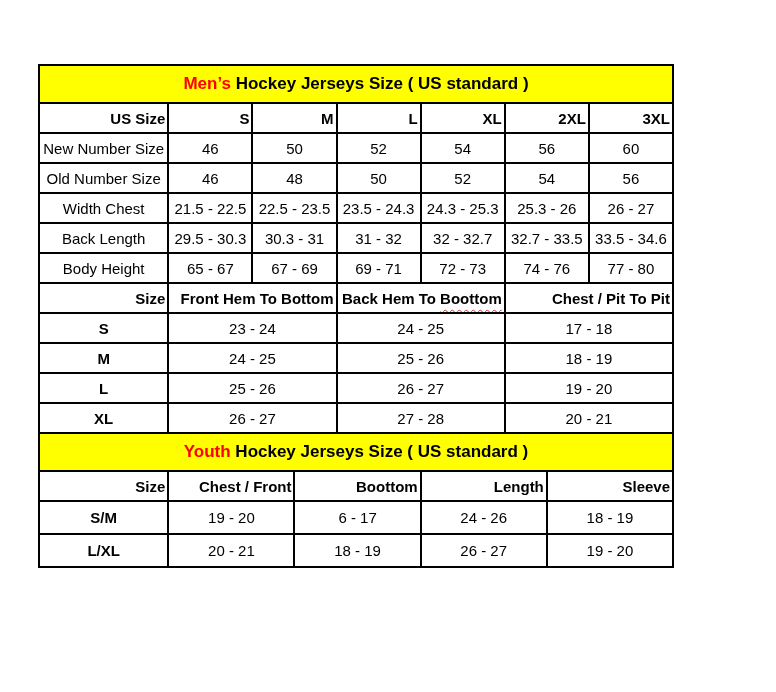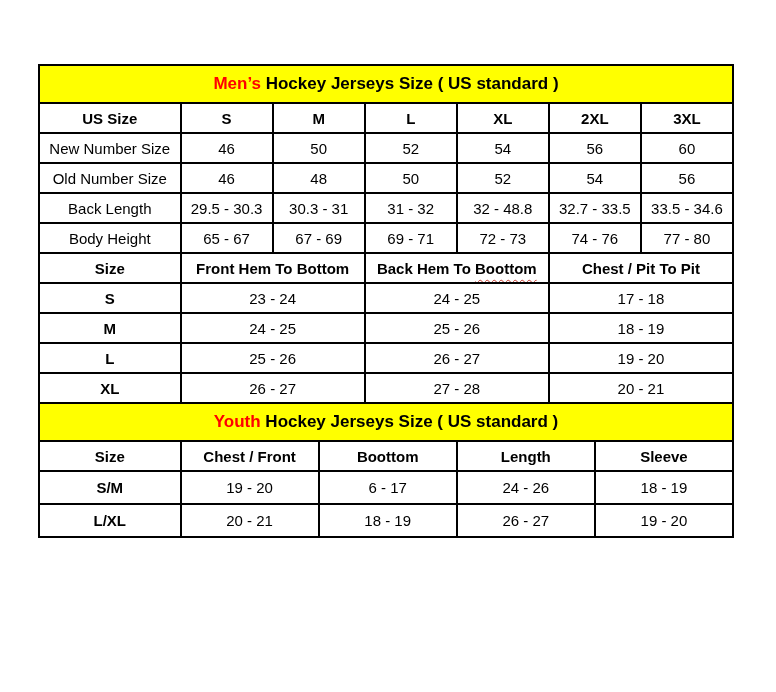--- a/index.html
+++ b/index.html
@@ -20,41 +20,41 @@
   .title {
     margin: 0 0 20px 0;
     text-align: center;
     font-size: 30px;
     line-height: 38px;
     font-weight: 700;
     color: var(--title-blue, #1274BD);
     letter-spacing: 0px;
   }
   .chart {
-    width: 696px;
+    width: 636px;
     margin-left: 38px;
   }
   table.size-table {
     border-collapse: collapse;
     table-layout: fixed;
     width: 100%;
     margin-top: -2px;              
   }
   table.size-table:first-child { margin-top: 0; }
   .size-table th, .size-table td {
     border: 2px solid var(--border-black, #000);
     text-align: center;
     vertical-align: middle;
     padding: 1px 2px;
     font-size: 15px;
     height: 26px;
     overflow: hidden;
     white-space: nowrap;
   }
-  .size-table th { font-weight: 700; }
+  .size-table th { font-weight: 700; text-align: right; }
   tr.band td {
     background: var(--band-bg, #FFFF00);
     font-weight: 700;
     font-size: 17px;
     height: 34px;
   }
   tr.band .accent { color: var(--accent-red, #FF0000); }
   
   .t-womens tr.datarow td:first-child,
   .t-youth  tr.datarow td:first-child { font-weight: 700; }
@@ -108,25 +108,34 @@
           <tr class="datarow">
             <td>Old Number Size</td>
             <td>46</td>
             <td>48</td>
             <td>50</td>
             <td>52</td>
             <td>54</td>
             <td>56</td>
           </tr>
           <tr class="datarow">
+            <td>Width Chest</td>
+            <td>21.5 - 22.5</td>
+            <td>22.5 - 23.5</td>
+            <td>23.5 - 24.3</td>
+            <td>24.3 - 25.3</td>
+            <td>25.3 - 26</td>
+            <td>26 - 27</td>
+          </tr>
+          <tr class="datarow">
             <td>Back Length</td>
             <td>29.5 - 30.3</td>
             <td>30.3 - 31</td>
             <td>31 - 32</td>
-            <td>32 - 48.8</td>
+            <td>32 - 32.7</td>
             <td>32.7 - 33.5</td>
             <td>33.5 - 34.6</td>
           </tr>
           <tr class="datarow">
             <td>Body Height</td>
             <td>65 - 67</td>
             <td>67 - 69</td>
             <td>69 - 71</td>
             <td>72 - 73</td>
             <td>74 - 76</td>

